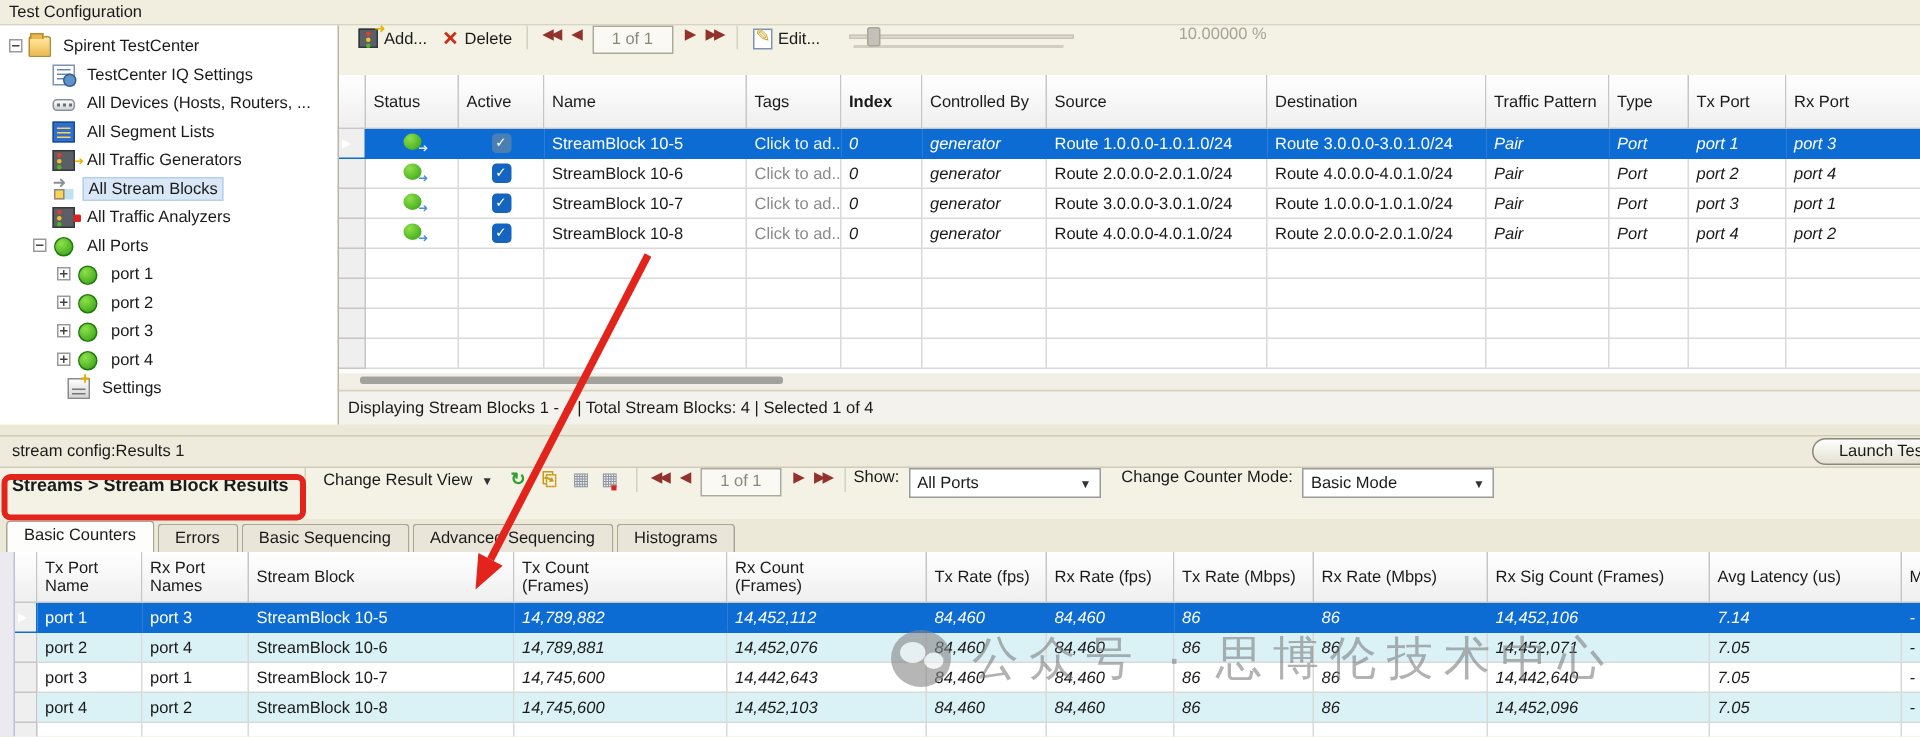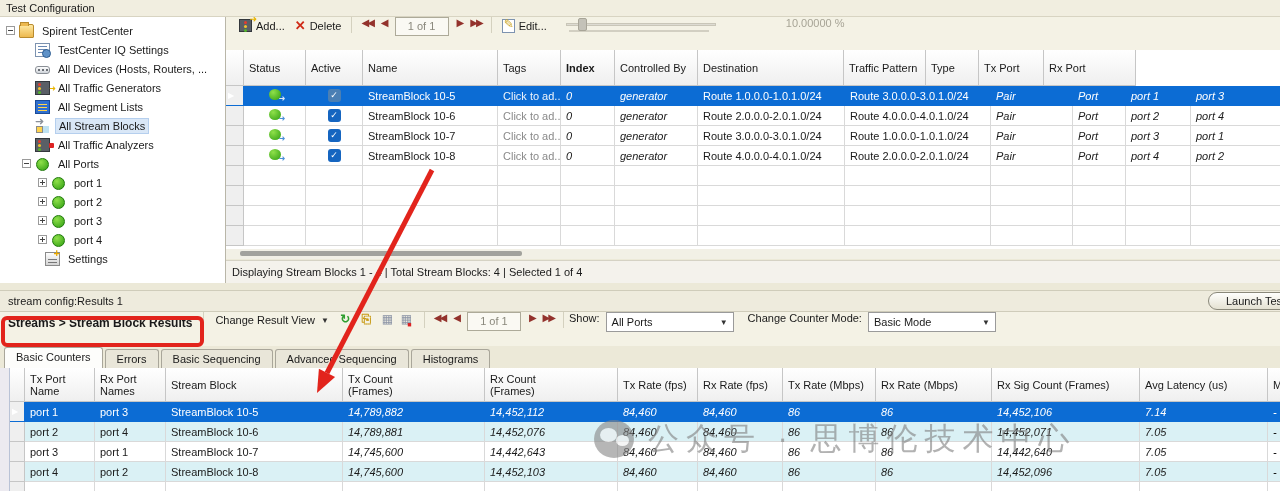--- a/index.html
+++ b/index.html
@@ -137,27 +137,27 @@
       <span class="ticon ic-doc"></span>
       <span class="ti-label">TestCenter IQ Settings</span>
     </div>
     <div class="tree-item" style="padding-left: 22px;">
       <span class="exp-spacer"></span>
       <span class="ticon ic-devices"></span>
       <span class="ti-label">All Devices (Hosts, Routers, ...</span>
     </div>
     <div class="tree-item" style="padding-left: 22px;">
       <span class="exp-spacer"></span>
+      <span class="ticon ic-segments"></span>
+      <span class="ti-label">All Segment Lists</span>
+    </div>
+    <div class="tree-item" style="padding-left: 22px;">
+      <span class="exp-spacer"></span>
       <span class="ticon ic-tlight gen"></span>
       <span class="ti-label">All Traffic Generators</span>
-    </div>
-    <div class="tree-item" style="padding-left: 22px;">
-      <span class="exp-spacer"></span>
-      <span class="ticon ic-segments"></span>
-      <span class="ti-label">All Segment Lists</span>
     </div>
     <div class="tree-item selected" style="padding-left: 22px;">
       <span class="exp-spacer"></span>
       <span class="ticon ic-stream"></span>
       <span class="ti-label">All Stream Blocks</span>
     </div>
     <div class="tree-item" style="padding-left: 22px;">
       <span class="exp-spacer"></span>
       <span class="ticon ic-tlight ana"></span>
       <span class="ti-label">All Traffic Analyzers</span>
@@ -224,20 +224,21 @@
 
 <div class="grid" style="left:226px; top:50px; width:1054px; height:199px;" id="upper-mount">
     <div class="g-row">
       <div class="g-hcell" style="width: 18px; height: 36px;"></div>
       <div class="g-hcell" style="width: 62px; height: 36px;">Status</div>
       <div class="g-hcell" style="width: 57px; height: 36px;">Active</div>
       <div class="g-hcell" style="width: 135px; height: 36px;">Name</div>
       <div class="g-hcell" style="width: 63px; height: 36px;">Tags</div>
       <div class="g-hcell" style="width: 54px; height: 36px; font-weight: bold;">Index</div>
       <div class="g-hcell" style="width: 83px; height: 36px;">Controlled By</div>
+      <div class="g-hcell" style="width: 147px; height: 36px;">Source</div>
       <div class="g-hcell" style="width: 146px; height: 36px;">Destination</div>
       <div class="g-hcell" style="width: 82px; height: 36px;">Traffic Pattern</div>
       <div class="g-hcell" style="width: 53px; height: 36px;">Type</div>
       <div class="g-hcell" style="width: 65px; height: 36px;">Tx Port</div>
       <div class="g-hcell" style="width: 92px; height: 36px;">Rx Port</div>
     </div>
     <div class="g-row sel">
       <div class="g-cell selcol" style="width: 18px; height: 20px; font-size: 8px;">▶</div>
       <div class="g-cell" style="width: 62px; height: 20px;">
         <span style="margin: 0px auto; position: relative;"><span class="status-ball"></span></span>

